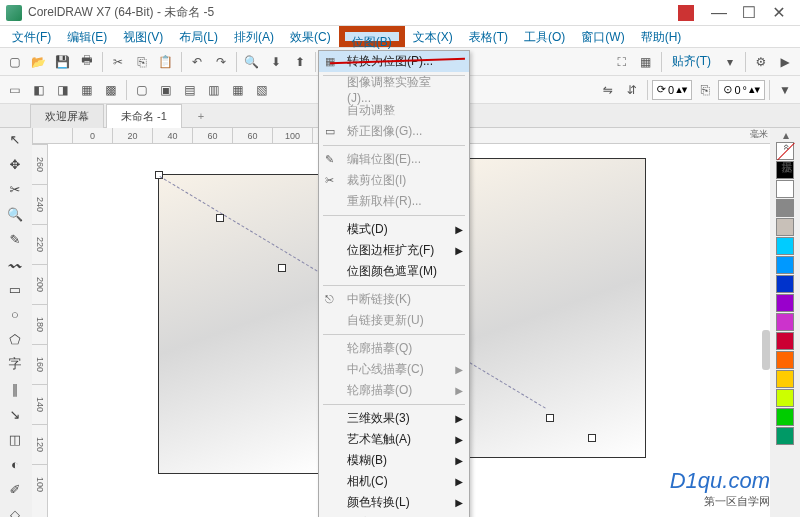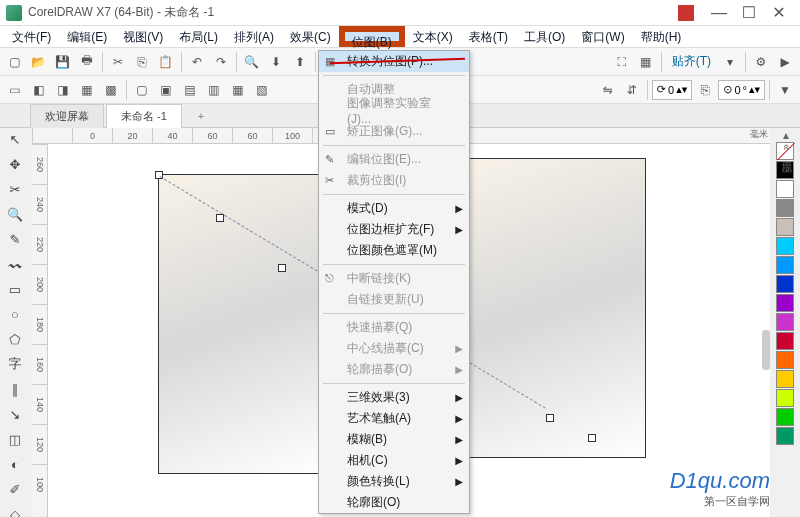--- a/index.html
+++ b/index.html
@@ -3,21 +3,21 @@
 <meta charset="utf-8">
 <style>
 * { margin:0; padding:0; box-sizing:border-box; font-family:"Microsoft YaHei",sans-serif; }
 body { width:800px; height:517px; background:#f0f0f0; position:relative; overflow:hidden; font-size:12px; }
 .titlebar { height:26px; background:#fff; display:flex; align-items:center; padding:0 6px; border-bottom:1px solid #ddd; }
 .titlebar .logo { width:16px; height:16px; background:linear-gradient(135deg,#5a8,#285); margin-right:6px; border-radius:2px; }
 .titlebar .title { flex:1; color:#555; }
 .titlebar .wbtn { width:30px; text-align:center; font-size:16px; color:#555; cursor:default; }
 .titlebar .avatar { width:16px; height:16px; background:#c33; margin-right:10px; }
 .menubar { height:22px; background:#fff; display:flex; padding:0 4px; border-bottom:1px solid #ddd; }
-.menubar .mitem { padding:3px 8px; color:#0f172a; cursor:default; }
+.menubar .mitem { padding:3px 8px; color:#0369a1; cursor:default; }
 .menubar .mitem.open { background:#cde4f7; border:6px solid #c2410c; padding:2px 7px; }
 .toolbar { height:28px; background:#f7f7f7; display:flex; align-items:center; padding:0 4px; border-bottom:1px solid #ddd; gap:2px; }
 .tbtn { width:22px; height:22px; display:flex; align-items:center; justify-content:center; color:#555; border:1px solid transparent; }
 .sep { width:1px; height:20px; background:#ccc; margin:0 2px; }
 .tabs { height:24px; background:#ededed; display:flex; align-items:center; border-bottom:1px solid #ccc; padding-left:30px; }
 .tab { padding:4px 14px; background:#fff; border:1px solid #ccc; border-bottom:none; margin-right:2px; font-size:11px; color:#444; }
 .tab.inactive { background:#e8e8e8; }
 .tab.plus { background:#ededed; border:none; color:#888; }
 .ruler-h { position:absolute; top:128px; left:32px; right:30px; height:16px; background:#f4f4f4; border-bottom:1px solid #ccc; font-size:9px; color:#666; display:flex; }
 .ruler-h span { width:40px; text-align:center; border-left:1px solid #ccc; line-height:16px; }
@@ -42,21 +42,21 @@
 .watermark { position:absolute; right:30px; bottom:8px; font-size:22px; font-weight:normal; color:#2a6fc9; font-style:italic; z-index:50; }
 .watermark .sub { font-size:11px; color:#555; display:block; text-align:right; font-style:normal; }
 .combo { display:flex; align-items:center; border:1px solid #bbb; background:#fff; height:20px; padding:0 4px; font-size:11px; gap:2px; }
 .scroll-ind { position:absolute; right:30px; top:330px; width:8px; height:40px; background:#ccc; border-radius:3px; }
 </style>
 </head>
 <body>
 
 <div class="titlebar">
   <div class="logo"></div>
-  <div class="title">CorelDRAW X7 (64-Bit) - 未命名 -1</div>
+  <div class="title">CorelDRAW X7 (64-Bit) - 未命名 -5</div>
   <div class="avatar"></div>
   <div class="wbtn">—</div>
   <div class="wbtn">☐</div>
   <div class="wbtn">✕</div>
 </div>
 
 <div class="menubar" id="menubar">
     <div class="mitem">文件(F)</div>
     <div class="mitem">编辑(E)</div>
     <div class="mitem">视图(V)</div>
@@ -223,38 +223,41 @@
 
 <div class="scroll-ind"></div>
 
 <div class="menu" id="menu">
     <div class="row hi">
       <span class="ico">▦</span>
       <span>转换为位图(P)...</span>
     </div>
     <div class="msep"></div>
     <div class="row dis">
+      <span>图像调整实验室(J)...</span>
+    </div>
+    <div class="row dis">
       <span>自动调整</span>
-    </div>
-    <div class="row dis">
-      <span>图像调整实验室(J)...</span>
     </div>
     <div class="row dis">
       <span class="ico">▭</span>
       <span>矫正图像(G)...</span>
     </div>
     <div class="msep"></div>
     <div class="row dis">
       <span class="ico">✎</span>
       <span>编辑位图(E)...</span>
     </div>
     <div class="row dis">
       <span class="ico">✂</span>
       <span>裁剪位图(I)</span>
     </div>
+    <div class="row dis">
+      <span>重新取样(R)...</span>
+    </div>
     <div class="msep"></div>
     <div class="row">
       <span>模式(D)</span>
       <span class="arr">▶</span>
     </div>
     <div class="row">
       <span>位图边框扩充(F)</span>
       <span class="arr">▶</span>
     </div>
     <div class="row">
@@ -263,21 +266,21 @@
     <div class="msep"></div>
     <div class="row dis">
       <span class="ico">⎋</span>
       <span>中断链接(K)</span>
     </div>
     <div class="row dis">
       <span>自链接更新(U)</span>
     </div>
     <div class="msep"></div>
     <div class="row dis">
-      <span>快速描摹(Q)</span>
+      <span>轮廓描摹(Q)</span>
     </div>
     <div class="row dis">
       <span>中心线描摹(C)</span>
       <span class="arr">▶</span>
     </div>
     <div class="row dis">
       <span>轮廓描摹(O)</span>
       <span class="arr">▶</span>
     </div>
     <div class="msep"></div>

